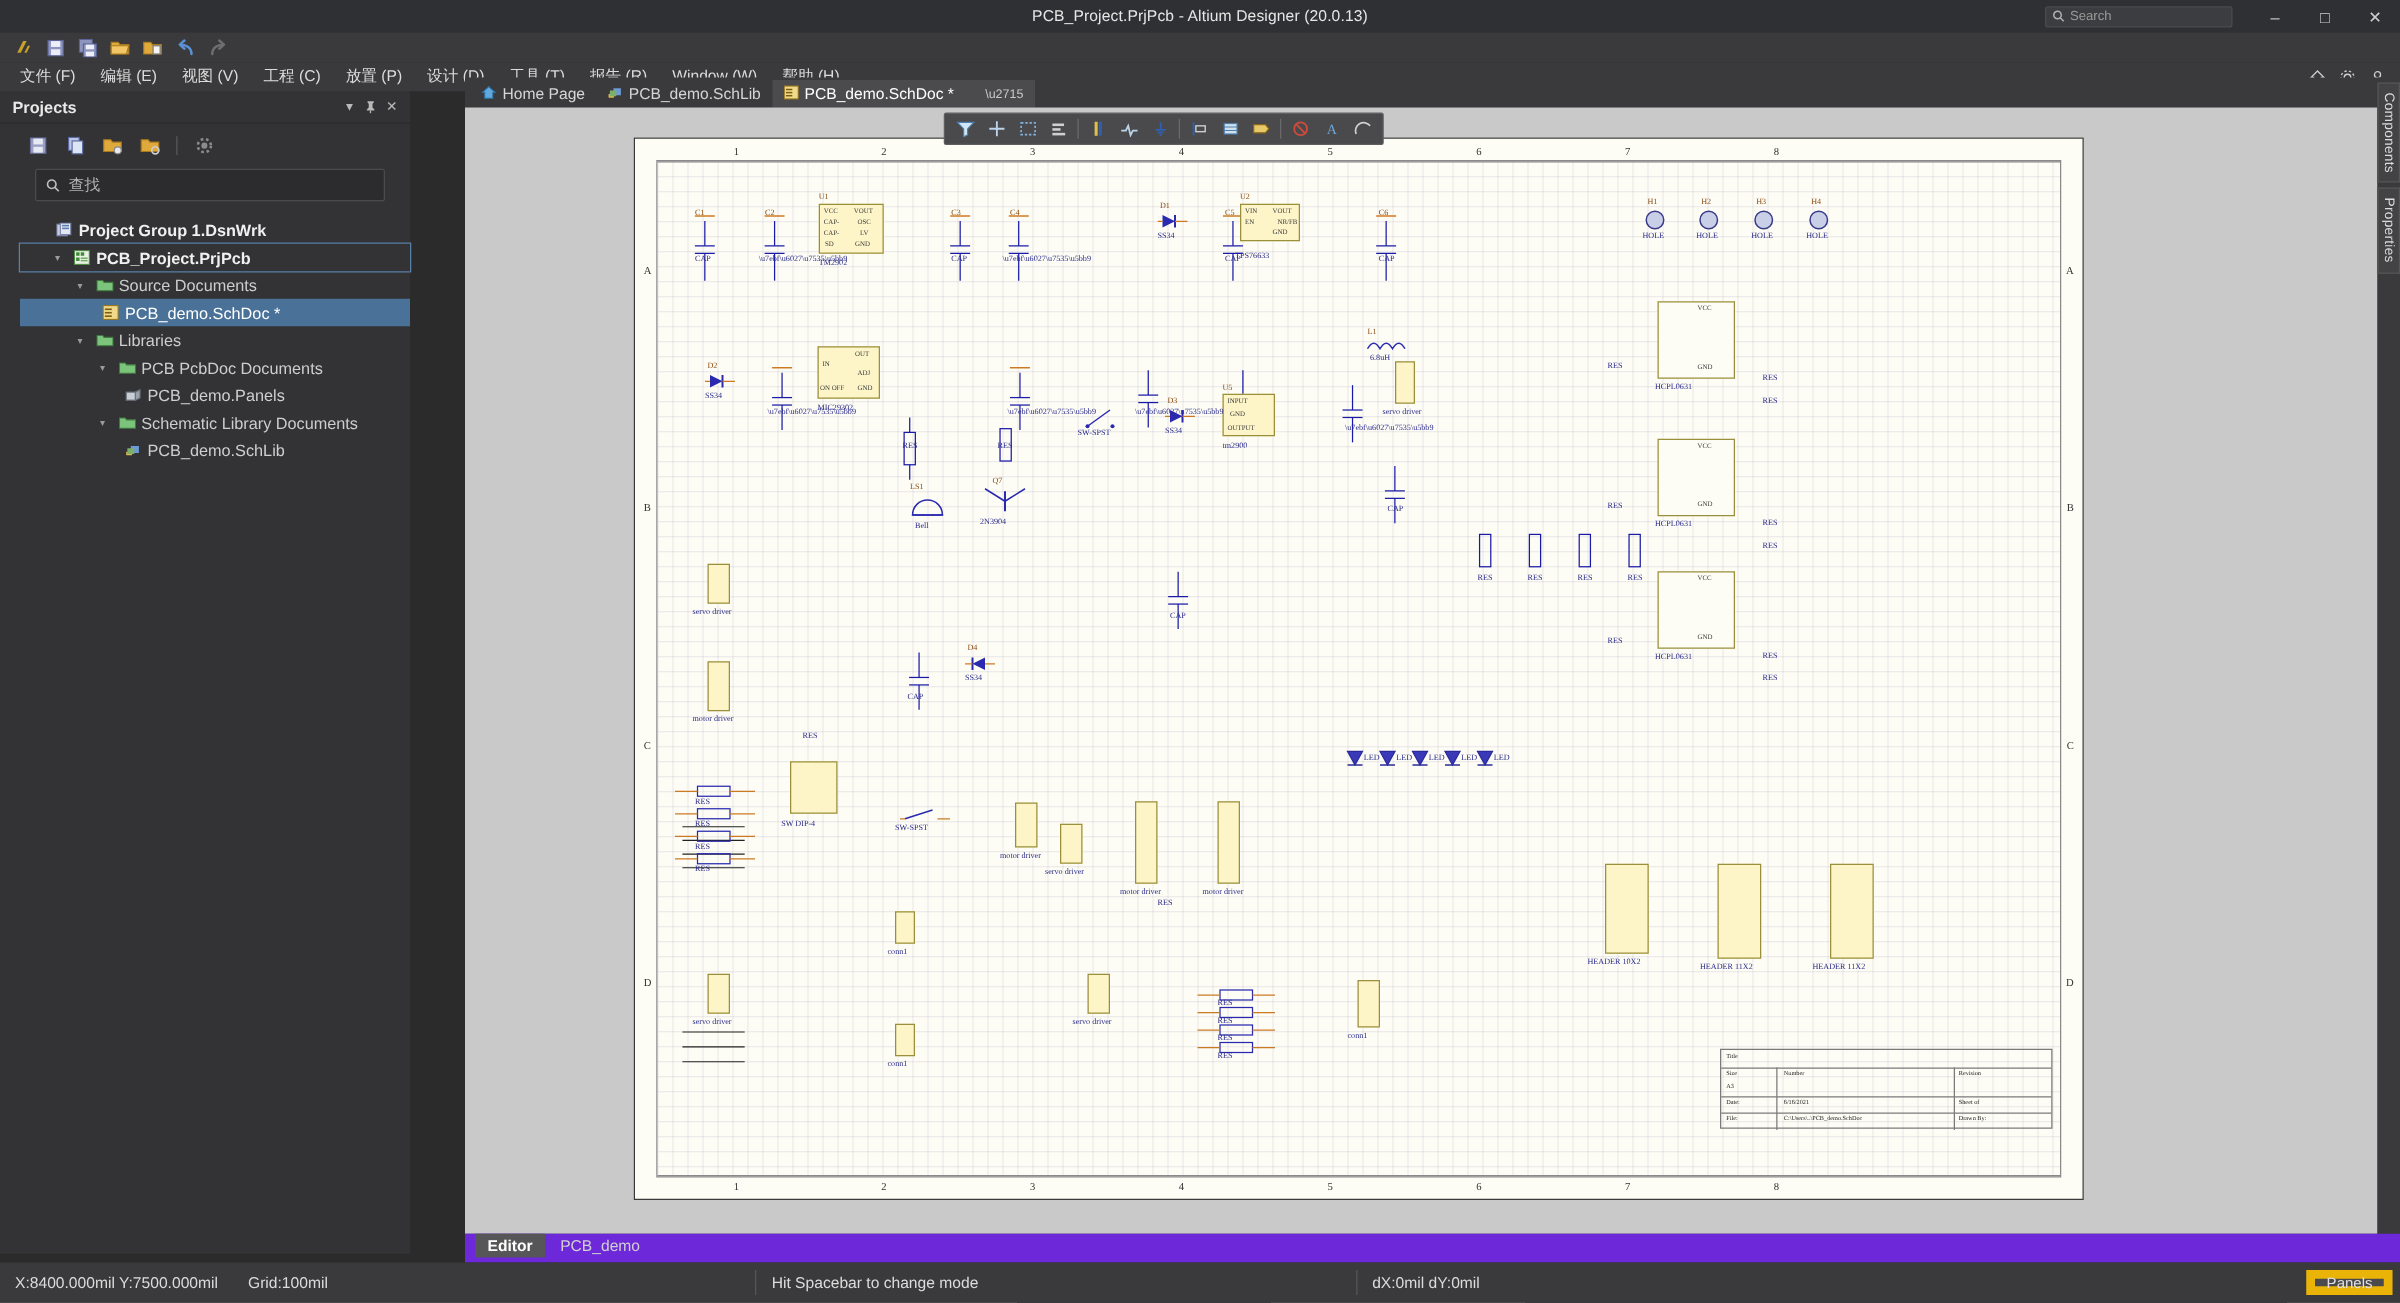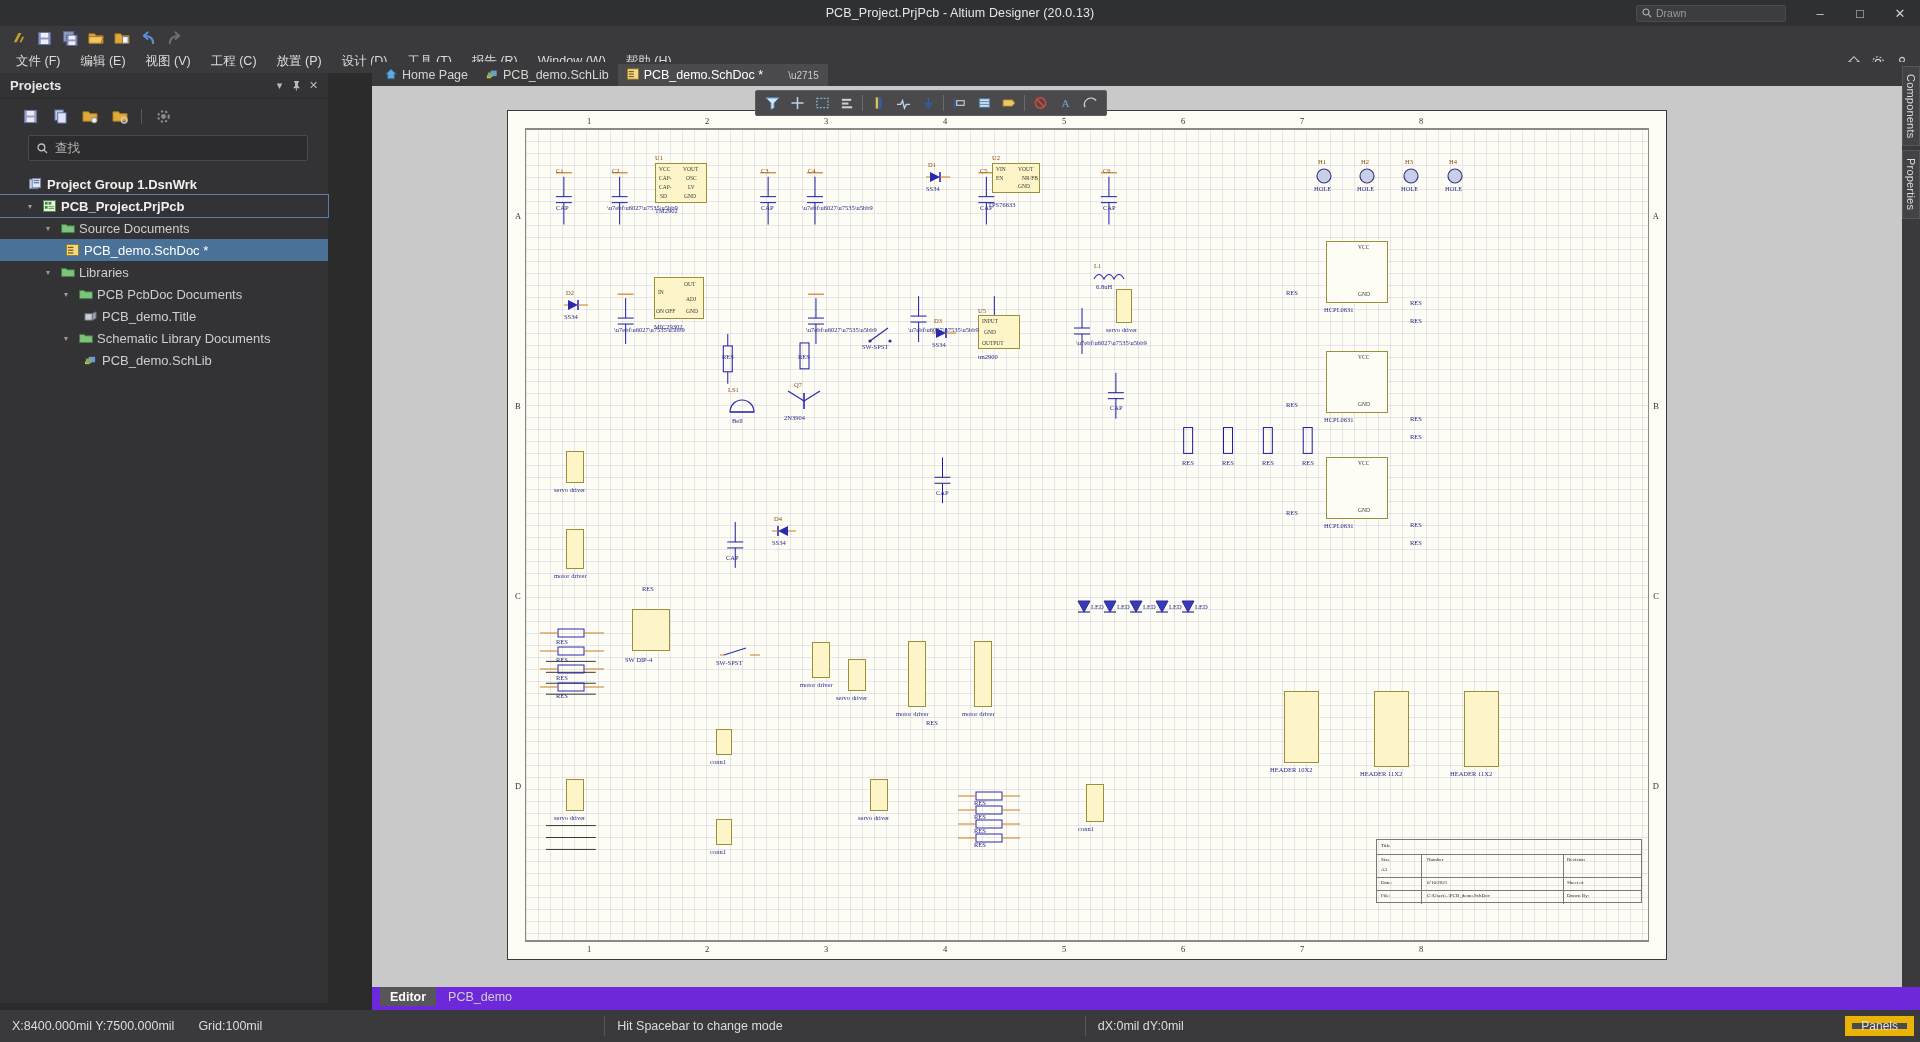--- a/index.html
+++ b/index.html
@@ -57,21 +57,21 @@
   .panel-hdr-btn { width: 17px; height: 20px; display: flex; align-items: center;
     justify-content: center; font-size: 11px; color: #b9b9b9; }
   .panel-toolbar { height: 34px; display: flex; align-items: center; gap: 6px; padding: 0 18px; }
   .ptool { width: 24px; height: 24px; display: flex; align-items: center; justify-content: center; }
   .ptool-sep { width: 1px; height: 15px; background: #595959; margin: 0 3px; }
   .search-wrap { padding: 2px 20px 6px 28px; }
   .search-field {
     height: 26px; background: #2c2c2e; border: 1px solid #4b4b4d; border-radius: 2px;
     display: flex; align-items: center; gap: 7px; padding: 0 8px; font-size: 12.5px; color: #b5b5b5;
   }
-  .tree { padding: 6px 0 0 0; font-size: 13px; }
+  .tree { padding: 6px 0 0 16px; font-size: 13px; }
   .trow { height: 22px; display: flex; align-items: center; padding-left: 14px; white-space: nowrap; }
   .trow .arrow { width: 13px; font-size: 8px; color: #9a9a9a; display:inline-block; }
   .trow .ic { width: 17px; display: flex; align-items: center; justify-content: center; margin-right: 3px; }
   .trow .lbl { color: #cfcfcf; }
   .trow.bold .lbl { font-weight: bold; color: #f0f0f0; }
   .trow.sel-outline { outline: 1px solid #5a7fa8; }
   .trow.selected { background: #4a7298; }
   .trow.selected .lbl { color: #ffffff; }
   .trow.folder .lbl { color: #cdcdcd; }
   .tabstrip { position: absolute; left: 372px; top: 62px; width: 1548px; height: 24px;
@@ -154,21 +154,21 @@
 <div id="app">
 
   <div class="titlebar">
     <div class="title">PCB_Project.PrjPcb - Altium Designer (20.0.13)</div>
     <div class="tb-right">
       <div class="searchbox">
         <svg width="10" height="10" viewBox="0 0 10 10">
           <circle cx="4" cy="4" r="3" fill="none" stroke="#b0b0b0" stroke-width="1.2"></circle>
           <line x1="6.2" y1="6.2" x2="9" y2="9" stroke="#b0b0b0" stroke-width="1.2"></line>
         </svg>
-        <span>Drawn</span>
+        <span>Search</span>
       </div>
       <div class="win-btn">–</div>
       <div class="win-btn">□</div>
       <div class="win-btn close">✕</div>
     </div>
   </div>
 
   <div class="qat">
     <div class="qicon">
       <svg width="15" height="15" viewBox="0 0 16 16">
@@ -376,21 +376,21 @@
         <span class="lbl">PCB PcbDoc Documents</span>
       </div>
 
       <div class="trow" style="padding-left:82px">
         <span class="ic">
           <svg width="13" height="12" viewBox="0 0 14 13">
               <rect x="1" y="4" width="8" height="7" fill="#c8cdd6" stroke="#6a6f78"></rect>
               <path d="M9 4 l4 -2 v7 l-4 2 Z" fill="#9aa2ae" stroke="#6a6f78"></path>
             </svg>
         </span>
-        <span class="lbl">PCB_demo.Title</span>
+        <span class="lbl">PCB_demo.Panels</span>
       </div>
 
       <div class="trow folder" style="padding-left:64px">
         <span class="arrow">▾</span>
         <span class="ic">
           <svg width="14" height="11" viewBox="0 0 15 12">
               <path d="M0.5 1.5 h5 l1.2 1.6 h7.8 v7.4 H0.5 Z" fill="#7cc47c" stroke="#3f7a3f"></path>
             </svg>
         </span>
         <span class="lbl">Schematic Library Documents</span>

